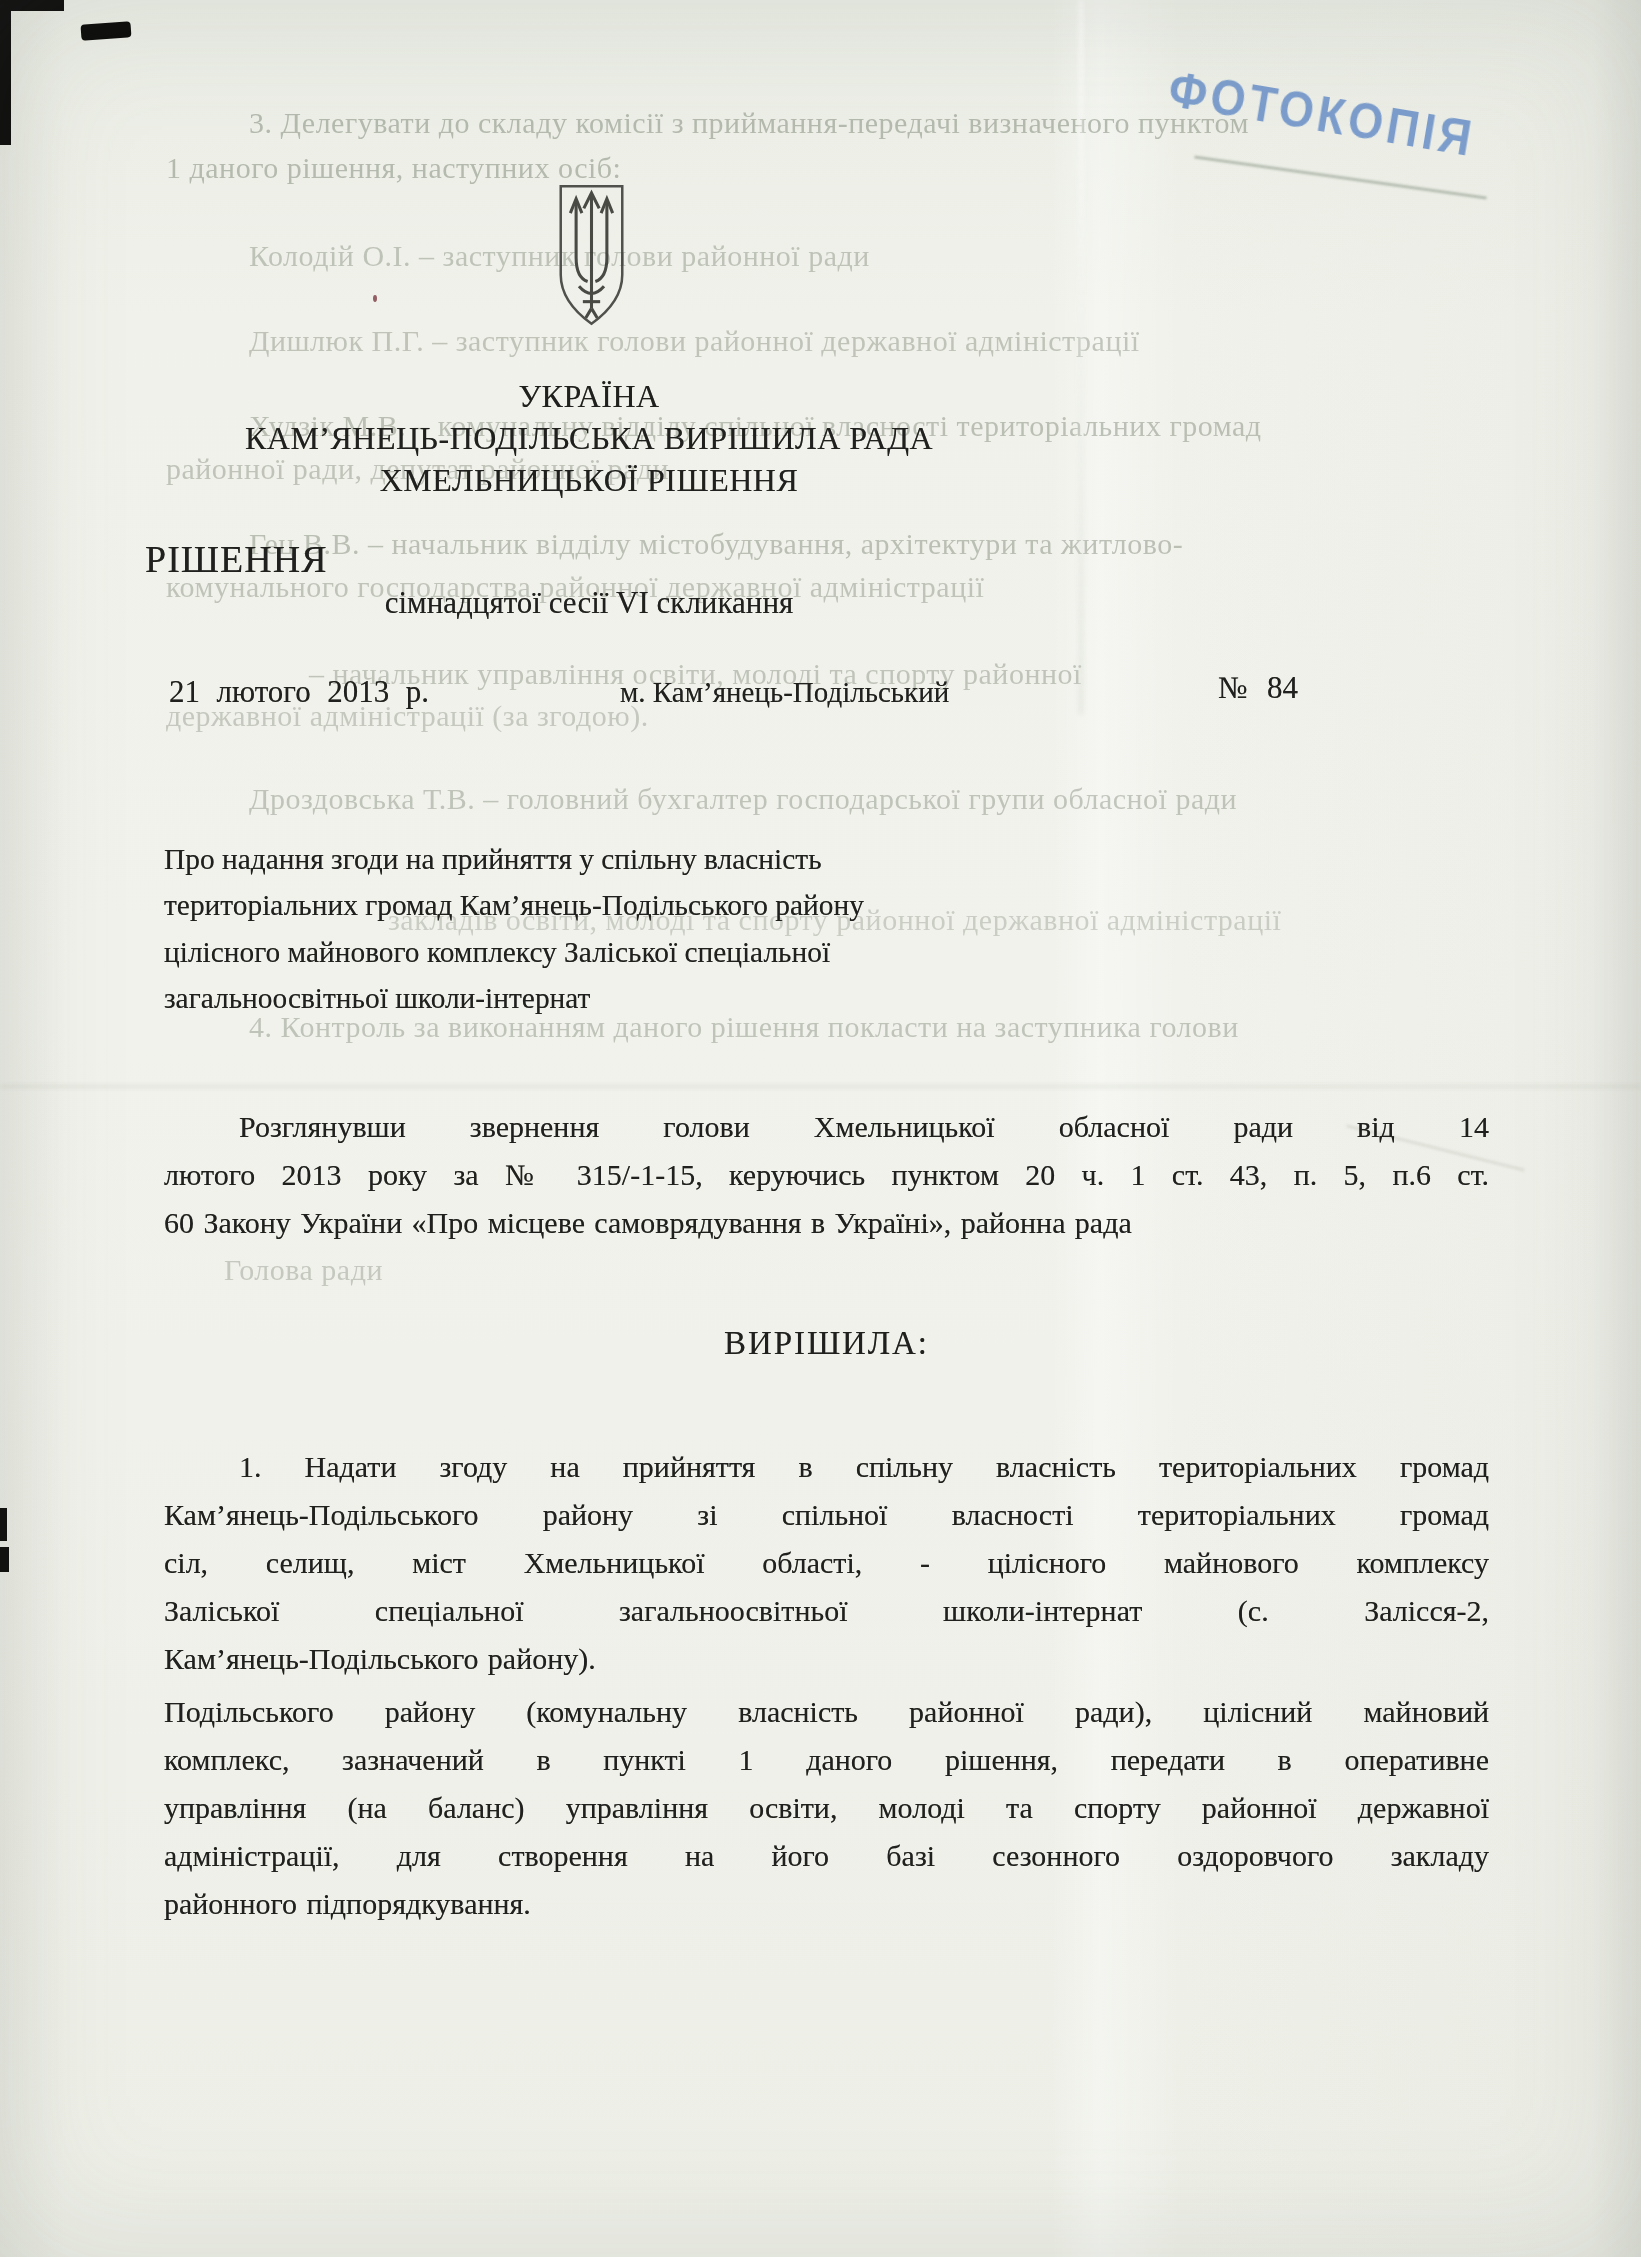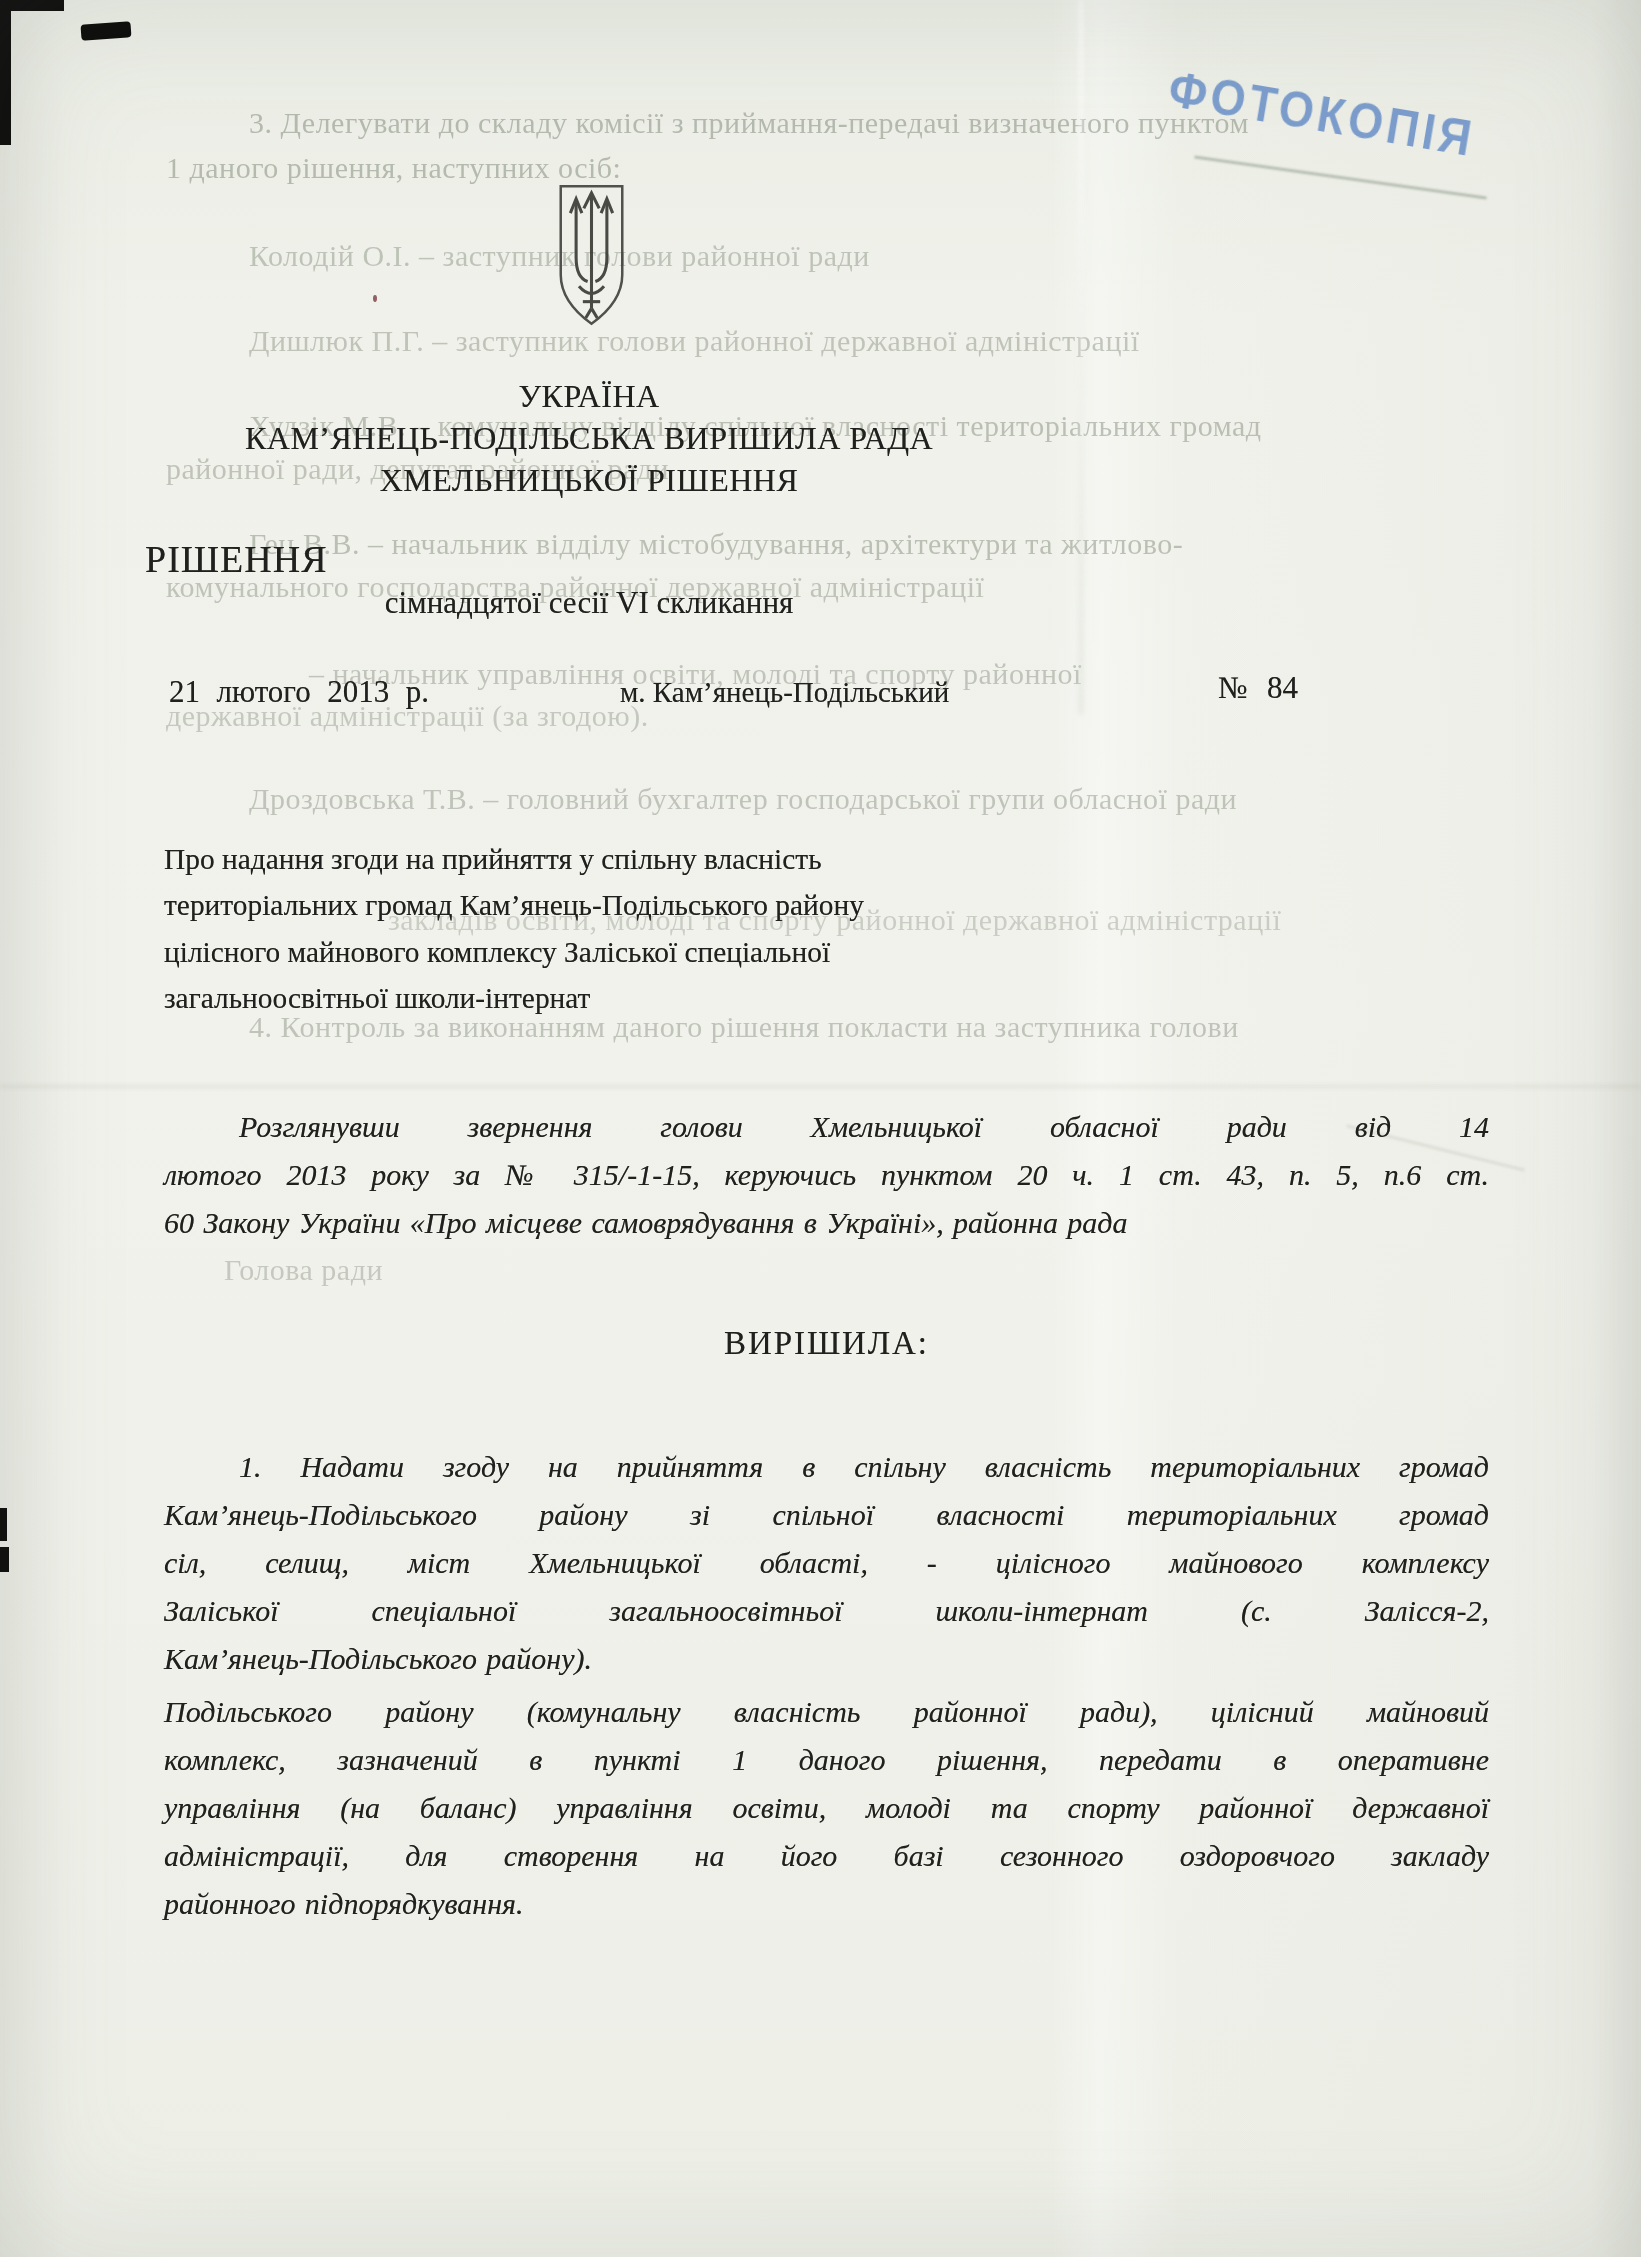--- a/index.html
+++ b/index.html
@@ -13,21 +13,21 @@
   .page::after{content:"";position:absolute;inset:0;pointer-events:none;
     box-shadow:inset 0 0 135px rgba(115,120,105,.16);}
   .abs{position:absolute;white-space:nowrap;}
   
   .ink{color:#20201e;text-shadow:0 0 0.6px rgba(40,40,38,.55);}
   .hdr{font-weight:normal;font-size:32px;letter-spacing:0.5px;width:888px;left:145px;text-align:center;}
   .doctype{font-size:38px;letter-spacing:1px;width:888px;left:145px;text-align:left;}
   .session{font-size:31px;width:888px;left:145px;text-align:center;}
   .subject{font-size:29.4px;line-height:46px;}
   .jline{position:relative;width:1325px;font-size:30px;line-height:48px;
-         text-align:justify;text-align-last:justify;word-spacing:1.9px;font-style:italic;}
+         text-align:justify;text-align-last:justify;word-spacing:1.9px;}
   .jline.jlast{text-align-last:left;}
   .jline.first{text-indent:75px;}
   .block{position:absolute;left:164px;}
   .resolution{font-size:33px;letter-spacing:1.9px;width:1325px;left:164px;text-align:center;}
   
   .ghost{position:absolute;white-space:nowrap;font-size:30px;color:#8f9788;
          filter:blur(0.7px);letter-spacing:0.5px;}
   
   .stamp{position:absolute;left:1174px;top:60px;transform:rotate(9.5deg) scaleY(1.12);
          transform-origin:left top;font-family:"Liberation Sans","DejaVu Sans",sans-serif;

